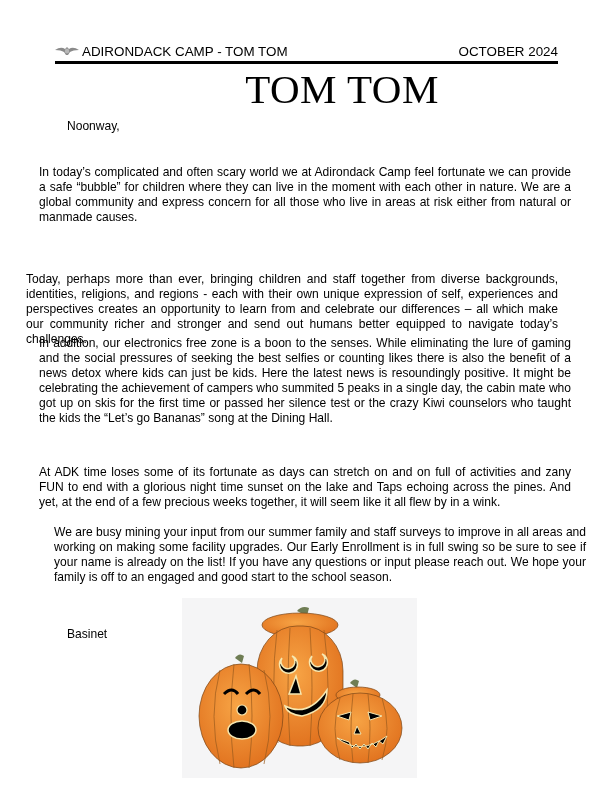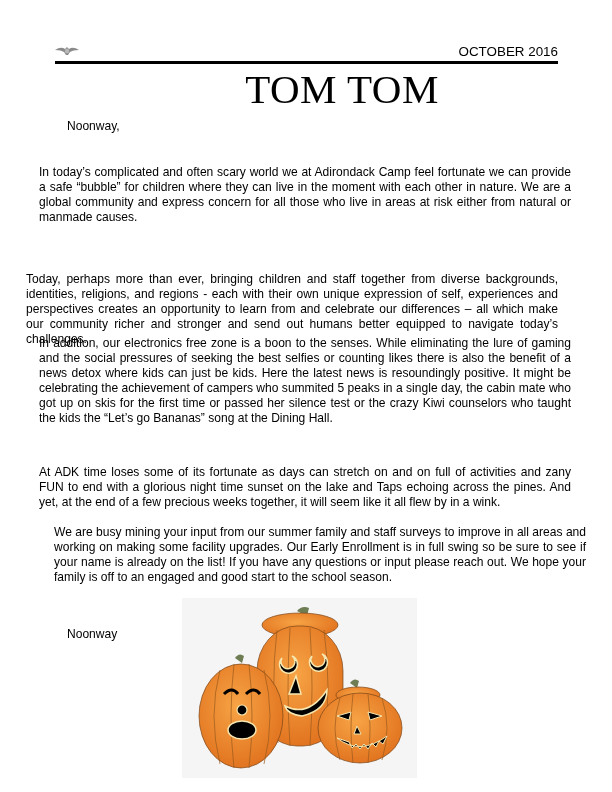--- a/index.html
+++ b/index.html
@@ -22,36 +22,37 @@
   .pumpkin-image { position: absolute; left: 182px; top: 598px; width: 235px; height: 180px; background: #f5f5f6; }
 </style>
 </head>
 <body>
 
 <div class="header">
   <svg class="logo" viewBox="0 0 24 12">
     <path d="M0 5 Q6 1 10 4 L12 2 L14 4 Q18 1 24 5 Q18 5 15 7 L13 10 L11 10 L9 7 Q6 5 0 5 Z" fill="#8a8a8a"></path>
     <ellipse cx="12" cy="6" rx="2.2" ry="2.6" fill="#b8b8b8"></ellipse>
   </svg>
-  <span class="right-text">OCTOBER 2016</span>
+  <span class="left-text">ADIRONDACK CAMP - TOM TOM</span>
+  <span class="right-text">OCTOBER 2024</span>
 </div>
 <div class="rule"></div>
 
 <div class="title">TOM TOM</div>
 
 <div class="body-text greeting">Noonway,</div>
 
 <p class="body-text para" id="p1">In today’s complicated and often scary world we at Adirondack Camp feel fortunate we can provide a safe “bubble” for children where they can live in the moment with each other in nature. We are a global community and express concern for all those who live in areas at risk either from natural or manmade causes.</p>
 <p class="body-text para" id="p2">Today, perhaps more than ever, bringing children and staff together from diverse backgrounds, identities, religions, and regions - each with their own unique expression of self, experiences and perspectives creates an opportunity to learn from and celebrate our differences – all which make our community richer and stronger and send out humans better equipped to navigate today’s challenges.</p>
 <p class="body-text para" id="p3">In addition, our electronics free zone is a boon to the senses. While eliminating the lure of gaming and the social pressures of seeking the best selfies or counting likes there is also the benefit of a news detox where kids can just be kids. Here the latest news is resoundingly positive. It might be celebrating the achievement of campers who summited 5 peaks in a single day, the cabin mate who got up on skis for the first time or passed her silence test or the crazy Kiwi counselors who taught the kids the “Let’s go Bananas” song at the Dining Hall.</p>
 <p class="body-text para" id="p4">At ADK time loses some of its fortunate as days can stretch on and on full of activities and zany FUN to end with a glorious night time sunset on the lake and Taps echoing across the pines. And yet, at the end of a few precious weeks together, it will seem like it all flew by in a wink.</p>
 <p class="body-text para" id="p5">We are busy mining your input from our summer family and staff surveys to improve in all areas and working on making some facility upgrades. Our Early Enrollment is in full swing so be sure to see if your name is already on the list! If you have any questions or input please reach out. We hope your family is off to an engaged and good start to the school season.</p>
 
 <div class="body-text signature">
-  <div>Noonway</div>
+  <div>Basinet</div>
 </div>
 
 <div class="pumpkin-image">
   <svg width="235" height="180" viewBox="0 0 235 180">
     <defs>
       <radialGradient id="pg" cx="45%" cy="40%" r="65%">
         <stop offset="0%" stop-color="#f7a445"></stop>
         <stop offset="100%" stop-color="#e0701d"></stop>
       </radialGradient>
     </defs>

